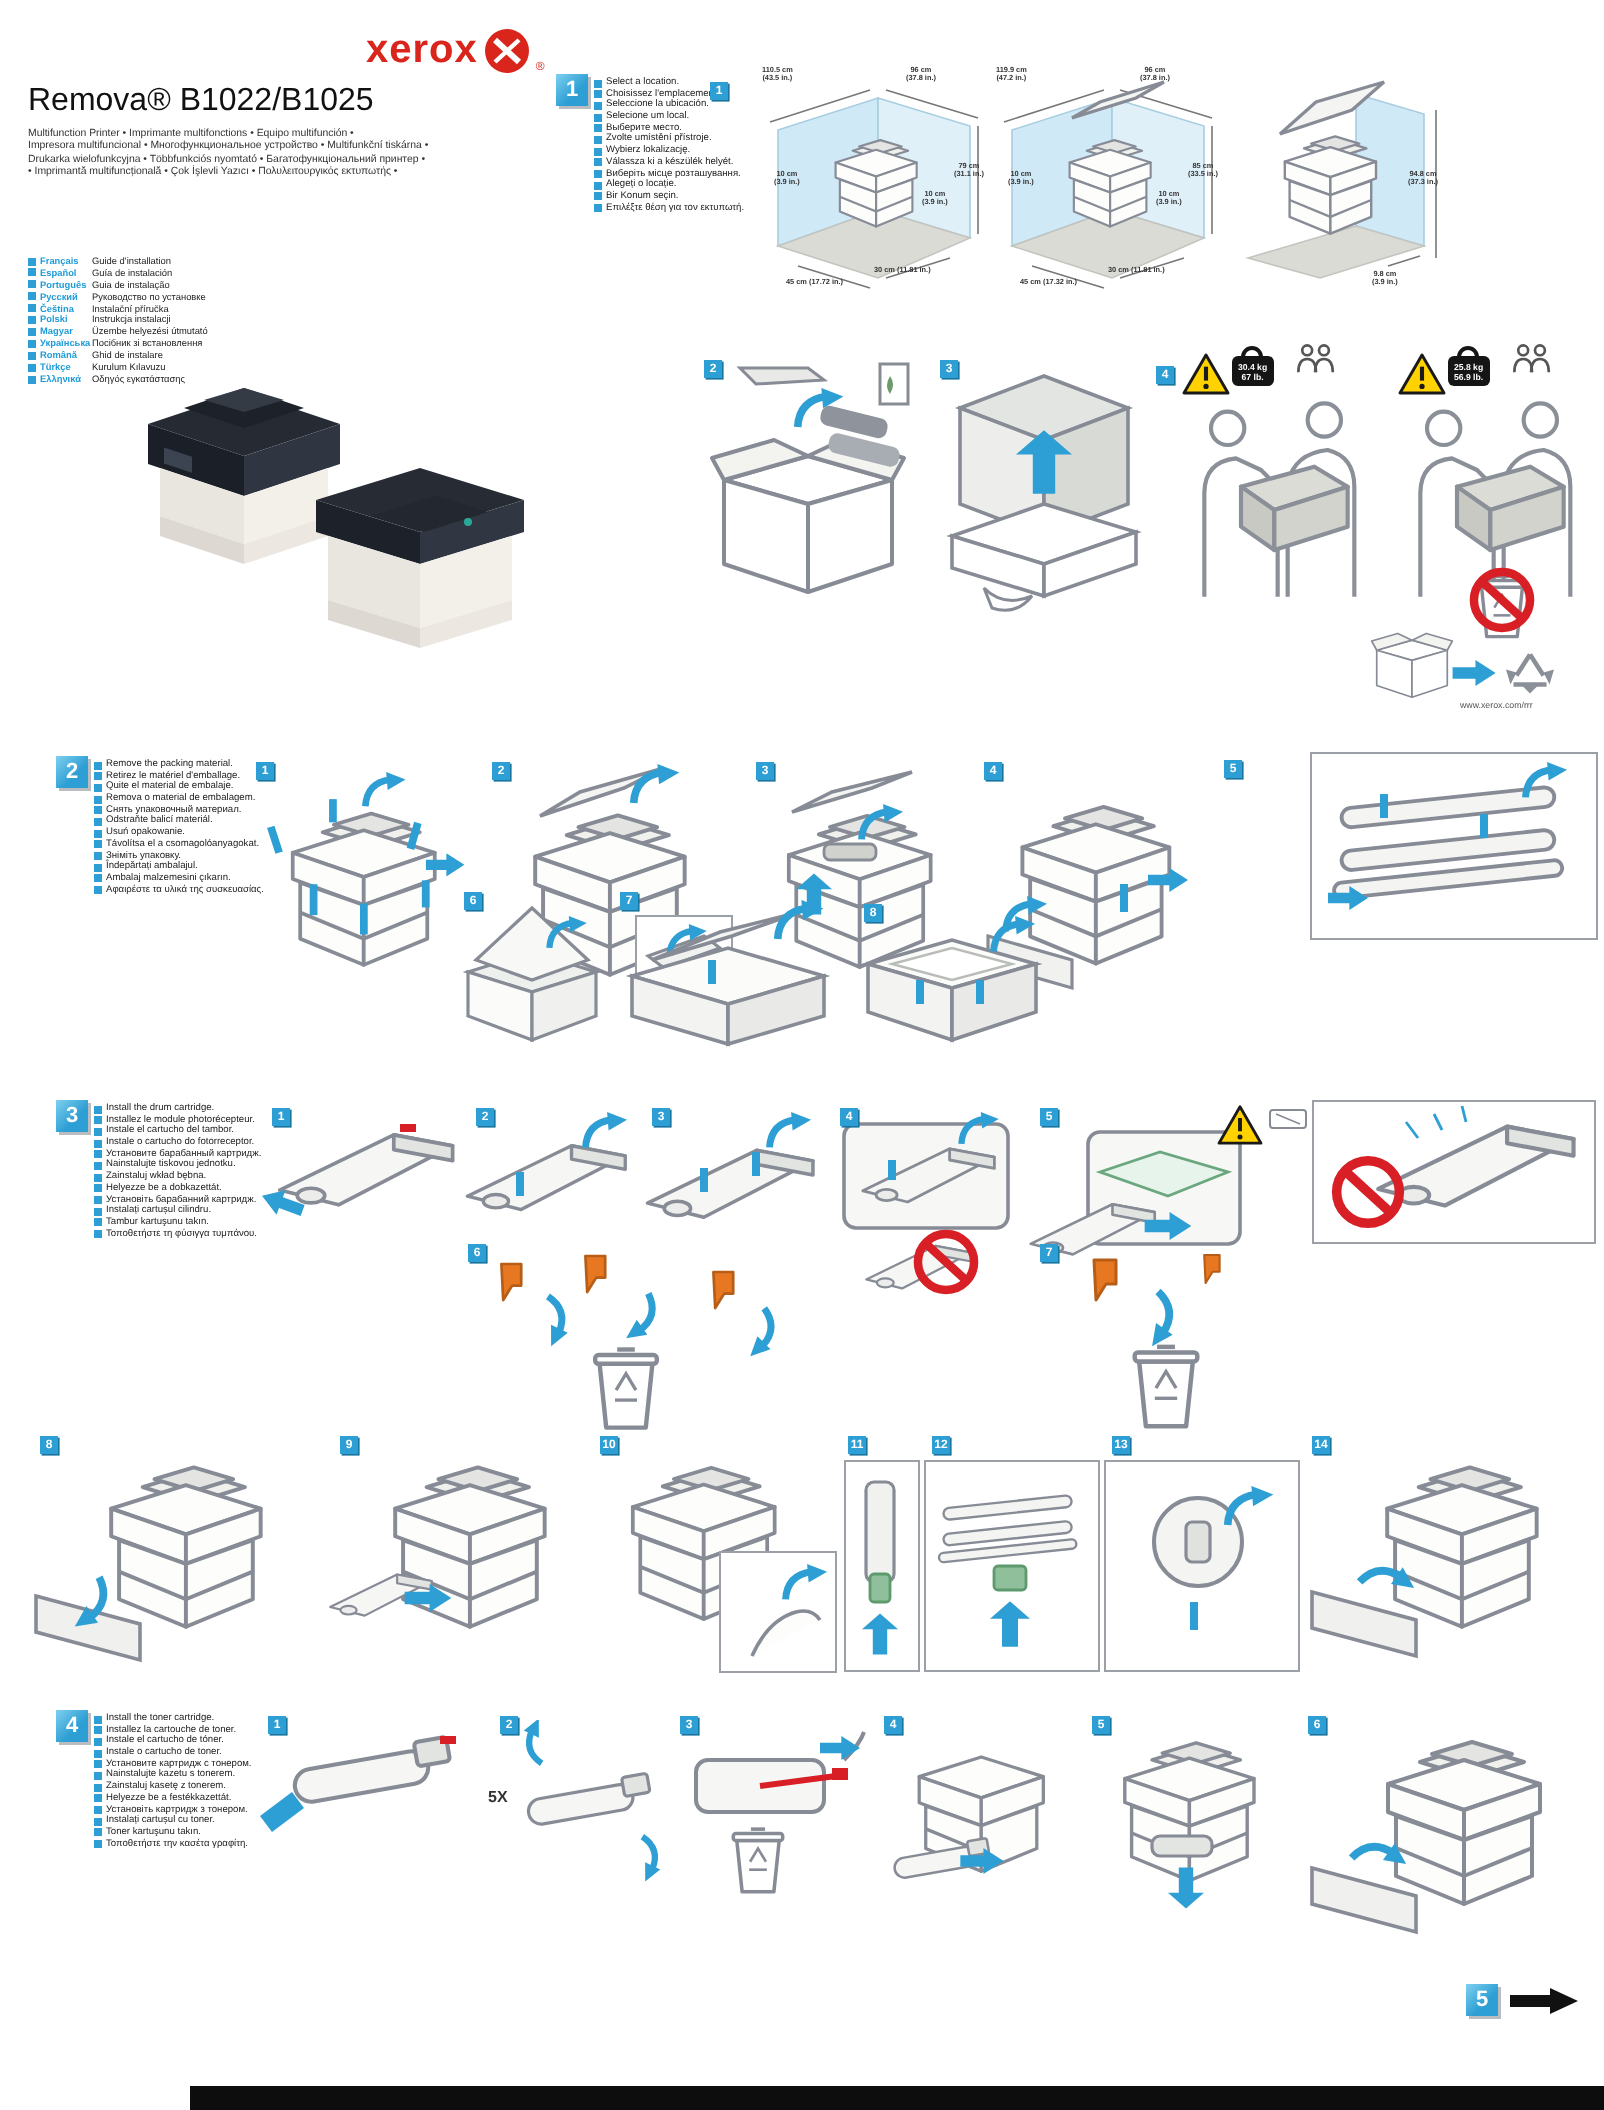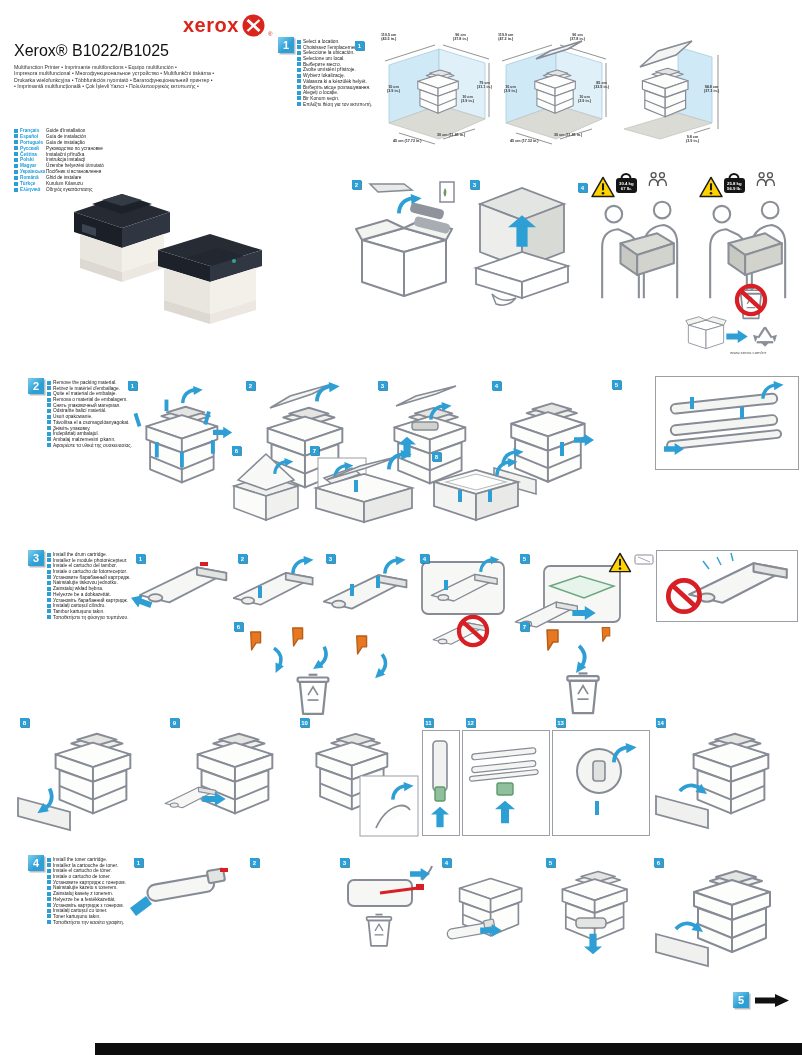--- a/index.html
+++ b/index.html
@@ -168,21 +168,21 @@
   <div class="logo">
     <span class="word">xerox</span>
     <svg width="23" height="23" viewBox="0 0 23 23">
       <circle cx="11.5" cy="11.5" r="11" fill="#D9251C"></circle>
       <path d="M5.5,6 Q11.5,11.5 17.5,17" stroke="#fff" stroke-width="3" fill="none"></path>
       <path d="M17.5,6 Q11.5,11.5 5.5,17" stroke="#fff" stroke-width="2.2" fill="none"></path>
     </svg>
     <span style="color:#D9251C;font-size:6px;vertical-align:top">®</span>
   </div>
 
-  <div class="title">Xerox® B1022/B1025</div>
+  <div class="title">Remova® B1022/B1025</div>
   <div class="subtitle">
 
   <div>Multifunction Printer • Imprimante multifonctions • Equipo multifunción •</div>
       <div>Impresora multifuncional • Многофункциональное устройство • Multifunkční tiskárna •</div>
       <div>Drukarka wielofunkcyjna • Többfunkciós nyomtató • Багатофункціональний принтер •</div>
       <div>• Imprimantă multifuncțională • Çok İşlevli Yazıcı • Πολυλειτουργικός εκτυπωτής •</div>
     </div>
 
   <div class="langs">
 
@@ -932,20 +932,28 @@
   <div class="chip" style="left:134px;top:858px">1</div>
   <div class="panel" style="left:128px;top:860px;width:112px;height:58px">
     <svg width="112" height="58" viewBox="0 0 112 58">
       <use href="#s-toner" x="14" y="6" width="92" height="44"></use>
       <polygon points="2,48 18,36 24,44 8,56" fill="#2E9FD4"></polygon>
       <rect x="92" y="8" width="8" height="4" fill="#D81F26"></rect>
     </svg>
   </div>
 
   <div class="chip" style="left:250px;top:858px">2</div>
+  <div class="panel" style="left:244px;top:860px;width:90px;height:88px">
+    <span class="shake" style="left:0px;top:34px">5X</span>
+    <svg width="76" height="88" viewBox="0 0 76 88" style="position:absolute;left:14px;top:0">
+      <use href="#s-toner" x="2" y="22" width="72" height="40"></use>
+      <use href="#s-curve" x="0" y="2" width="22" height="18" transform="rotate(-60 11 11)"></use>
+      <use href="#s-curve" x="54" y="60" width="22" height="18" transform="rotate(120 65 69)"></use>
+    </svg>
+  </div>
 
   <div class="chip" style="left:340px;top:858px">3</div>
   <div class="panel" style="left:334px;top:860px;width:100px;height:88px">
     <svg width="100" height="88" viewBox="0 0 100 88">
       <rect x="14" y="20" width="64" height="26" rx="6" fill="#f6f7f5" stroke="#868b95" stroke-width="2"></rect>
       <line x1="46" y1="33" x2="84" y2="28" stroke="#D81F26" stroke-width="3"></line>
       <rect x="82" y="24" width="8" height="6" fill="#D81F26"></rect>
       <path d="M88,20 q8,-8 10,-14" stroke="#868b95" stroke-width="2" fill="none"></path>
       <use href="#s-arrow-r" x="76" y="8" width="20" height="12"></use>
       <use href="#s-bin" x="30" y="52" width="30" height="36"></use>

